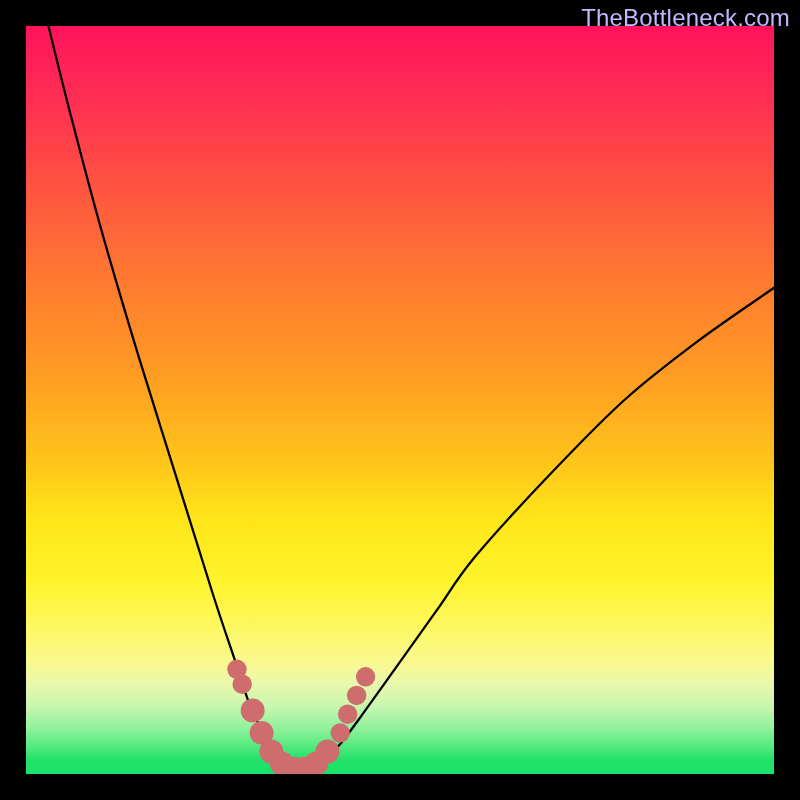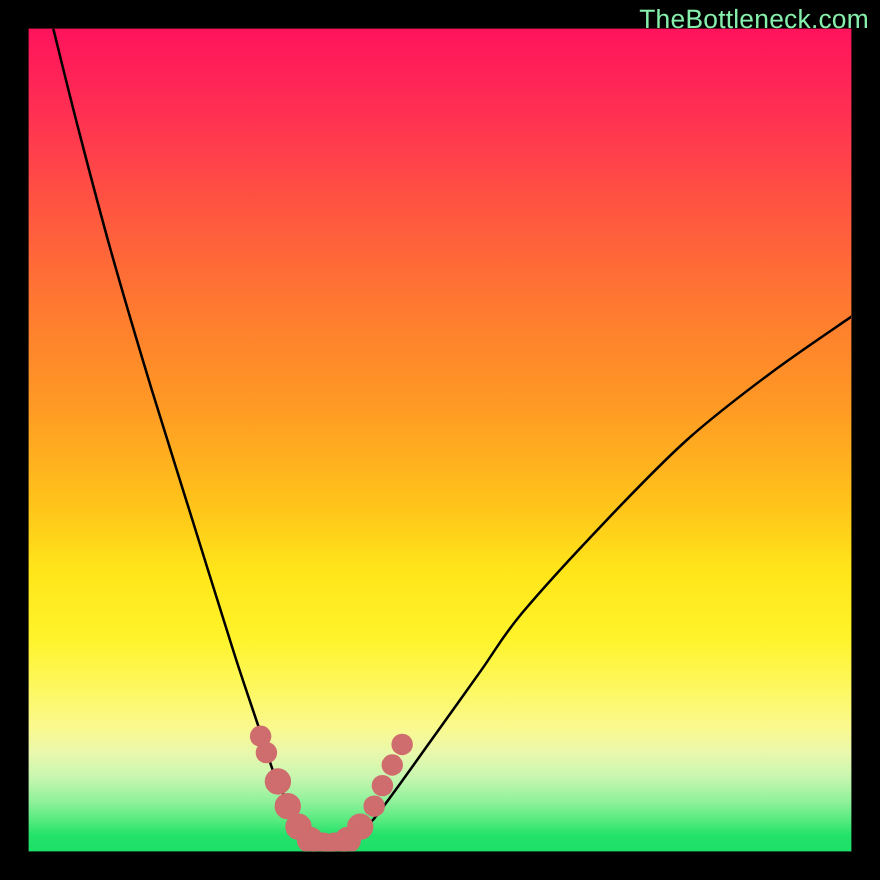--- a/index.html
+++ b/index.html
@@ -44,21 +44,21 @@
       #1ce069 100%
     );
     overflow: hidden;
   }
   .watermark {
     position: absolute;
     top: 4px;
     right: 10px;
     font-family: Arial, Helvetica, sans-serif;
     font-size: 24px;
-    color: #86efac;
+    color: #c4b5fd;
     font-weight: 500;
     letter-spacing: 0.2px;
   }
   svg.curve {
     position: absolute;
     left: 0;
     top: 0;
   }
 </style>
 </head>

